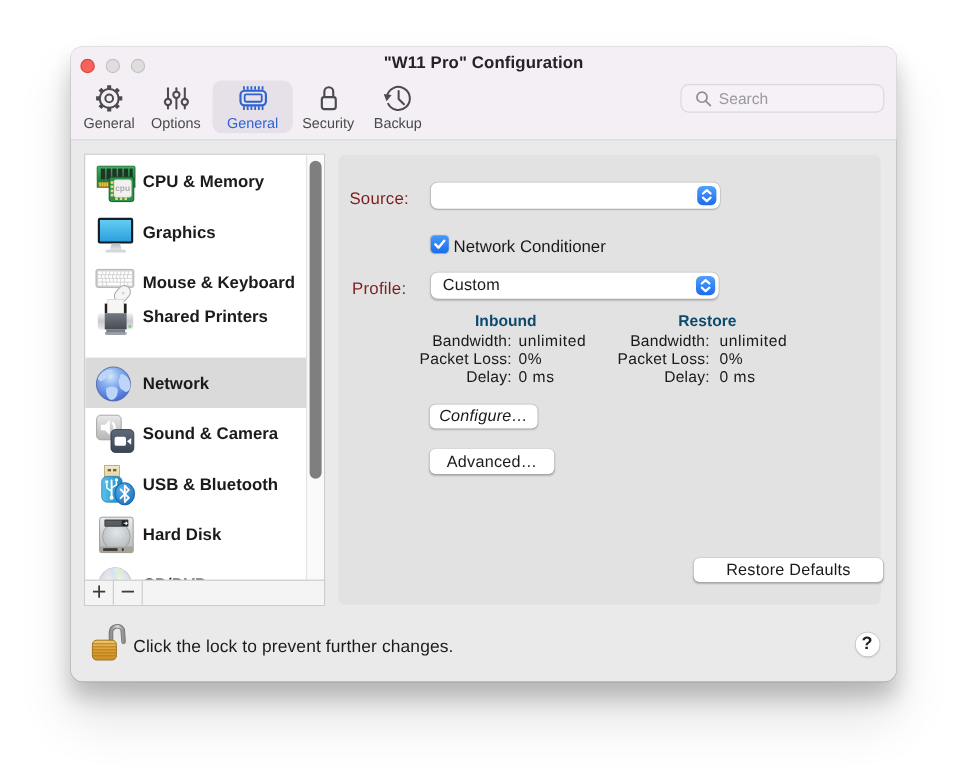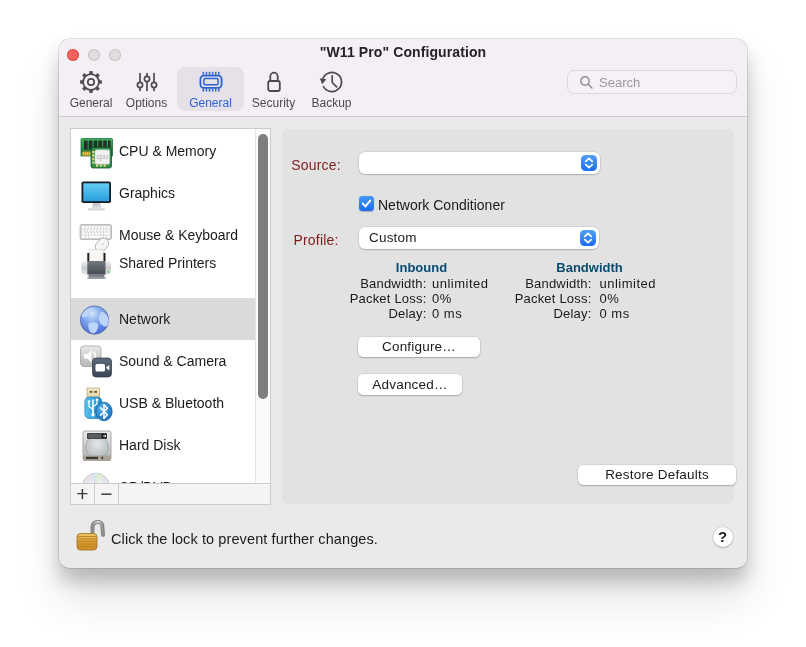--- a/index.html
+++ b/index.html
@@ -32,21 +32,21 @@
     position:absolute; left:508px; top:31px; width:170px; height:24px;
     background:#f5f1f6; border:1px solid #dbd7dc; border-radius:7px;
   }
   .search .ph { position:absolute; left:31px; top:4px; font-size:13px; color:#9b98a0; }
 
   .sidebar {
     position:absolute; left:11px; top:89px; width:201px; height:377px;
     background:#ffffff; border:1px solid #cccccc;
   }
   .rows { position:absolute; left:0; top:0; width:184px; height:356px; overflow:hidden; }
-  .srow { position:absolute; left:0; width:184px; height:42px; }
+  .srow { position:absolute; left:0; width:184px; height:42px;font-weight:bold; }
   .srow.sel { background:#dadada; }
   .srow .sicon { position:absolute; left:6px; top:4px; width:38px; height:38px; }
   .srow .stxt { position:absolute; left:48px; top:13px; font-size:14px; color:#1b1b1b; }
   .sscroll { position:absolute; right:0; top:0; width:15px; height:355px; background:#fafafa; border-left:1px solid #e3e3e3; }
   .sthumb { position:absolute; left:2px; top:5px; width:10px; height:265px; background:#7f7f7f; border-radius:5px; }
   .plusminus { position:absolute; left:0; bottom:0; width:199px; height:21px; background:#f4f4f4; border-top:1px solid #cccccc; }
   .pmbtn { position:absolute; top:0; height:20px; border-right:1px solid #cccccc; width:24px; color:#3c3c3c; font-size:21px; font-weight:300; text-align:center; line-height:20px; }
 
   .panel {
     position:absolute; left:223px; top:90px; width:452px; height:375px;
@@ -445,36 +445,36 @@
     <div class="flabel" style="left:0px; top:103px; width:68px;">Profile:</div>
     <div class="popup" style="left:77px; top:97.5px; width:240px;">
       <div class="ptxt">Custom</div>
       <div class="stepper"><svg width="16" height="16" viewBox="0 0 16 16">
         <path d="M 4.8 6.3 L 8 3.4 L 11.2 6.3" fill="none" stroke="#ffffff" stroke-width="1.8" stroke-linecap="round" stroke-linejoin="round"></path>
         <path d="M 4.8 9.7 L 8 12.6 L 11.2 9.7" fill="none" stroke="#ffffff" stroke-width="1.8" stroke-linecap="round" stroke-linejoin="round"></path>
       </svg></div>
     </div>
 
     <div class="thead" style="left:99.5px; top:131px; width:80px; text-align:center;">Inbound</div>
-    <div class="thead" style="left:267.5px; top:131px; width:80px; text-align:center;">Bandwidth</div>
+    <div class="thead" style="left:267.5px; top:131px; width:80px; text-align:center;">Restore</div>
     <div class="tlab" style="left:64.5px; top:147px; width:80px;">Bandwidth:</div>
     <div class="tval" style="left:150px; top:147px;">unlimited</div>
     <div class="tlab" style="left:64.5px; top:162px; width:80px;">Packet Loss:</div>
     <div class="tval" style="left:150px; top:162px;">0%</div>
     <div class="tlab" style="left:64.5px; top:177px; width:80px;">Delay:</div>
     <div class="tval" style="left:150px; top:177px;">0 ms</div>
 
     <div class="tlab" style="left:229.5px; top:147px; width:80px;">Bandwidth:</div>
     <div class="tval" style="left:317.5px; top:147px;">unlimited</div>
     <div class="tlab" style="left:229.5px; top:162px; width:80px;">Packet Loss:</div>
     <div class="tval" style="left:317.5px; top:162px;">0%</div>
     <div class="tlab" style="left:229.5px; top:177px; width:80px;">Delay:</div>
     <div class="tval" style="left:317.5px; top:177px;">0 ms</div>
 
-    <div class="btn" style="left:76px; top:208px; width:122px; height:20px; line-height:20px;">Configure…</div>
+    <div class="btn" style="left:76px; top:208px; width:90px; height:20px; line-height:20px;font-style:italic;">Configure…</div>
     <div class="btn" style="left:76px; top:245px; width:104px; height:21px; line-height:21px;">Advanced…</div>
     <div class="btn" style="left:296px; top:336px; width:158px; height:20px; line-height:20px;">Restore Defaults</div>
   </div>
 
   <div id="lockicon" style="position:absolute; left:16px; top:480px; width:34px; height:34px;">
     <svg width="34" height="34" viewBox="0 0 34 34">
       <defs>
         <linearGradient id="goldg" x1="0" y1="0" x2="0" y2="1">
           <stop offset="0" stop-color="#f0c968"></stop>
             <stop offset="0.5" stop-color="#dd9e33"></stop>

